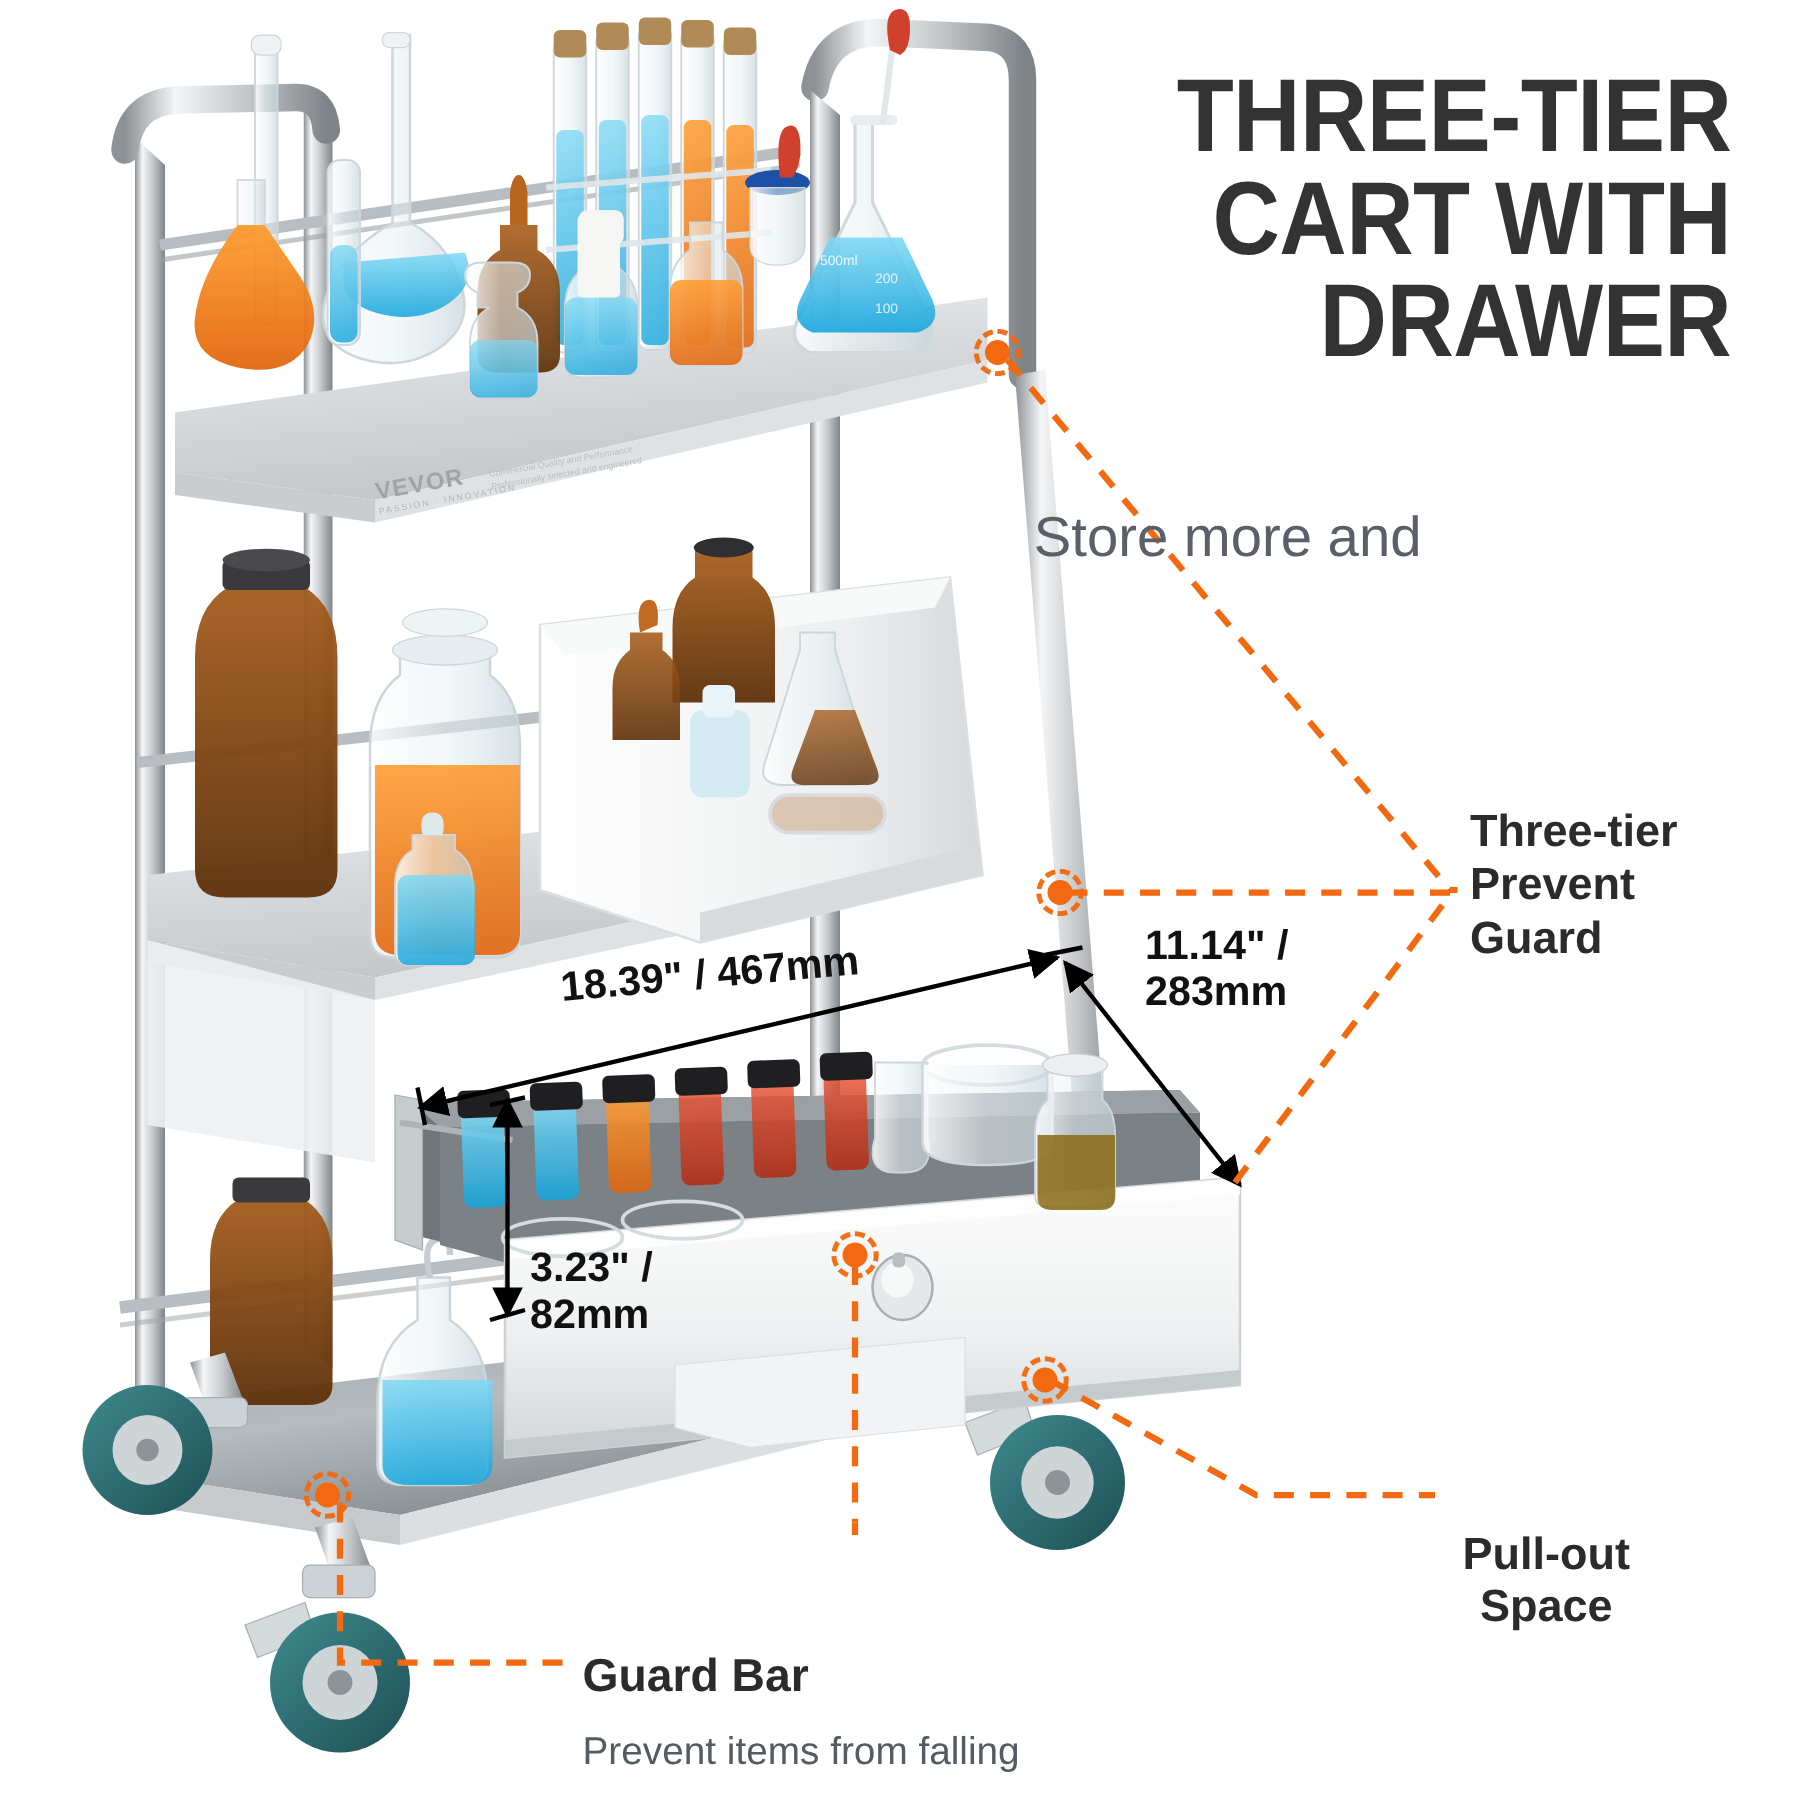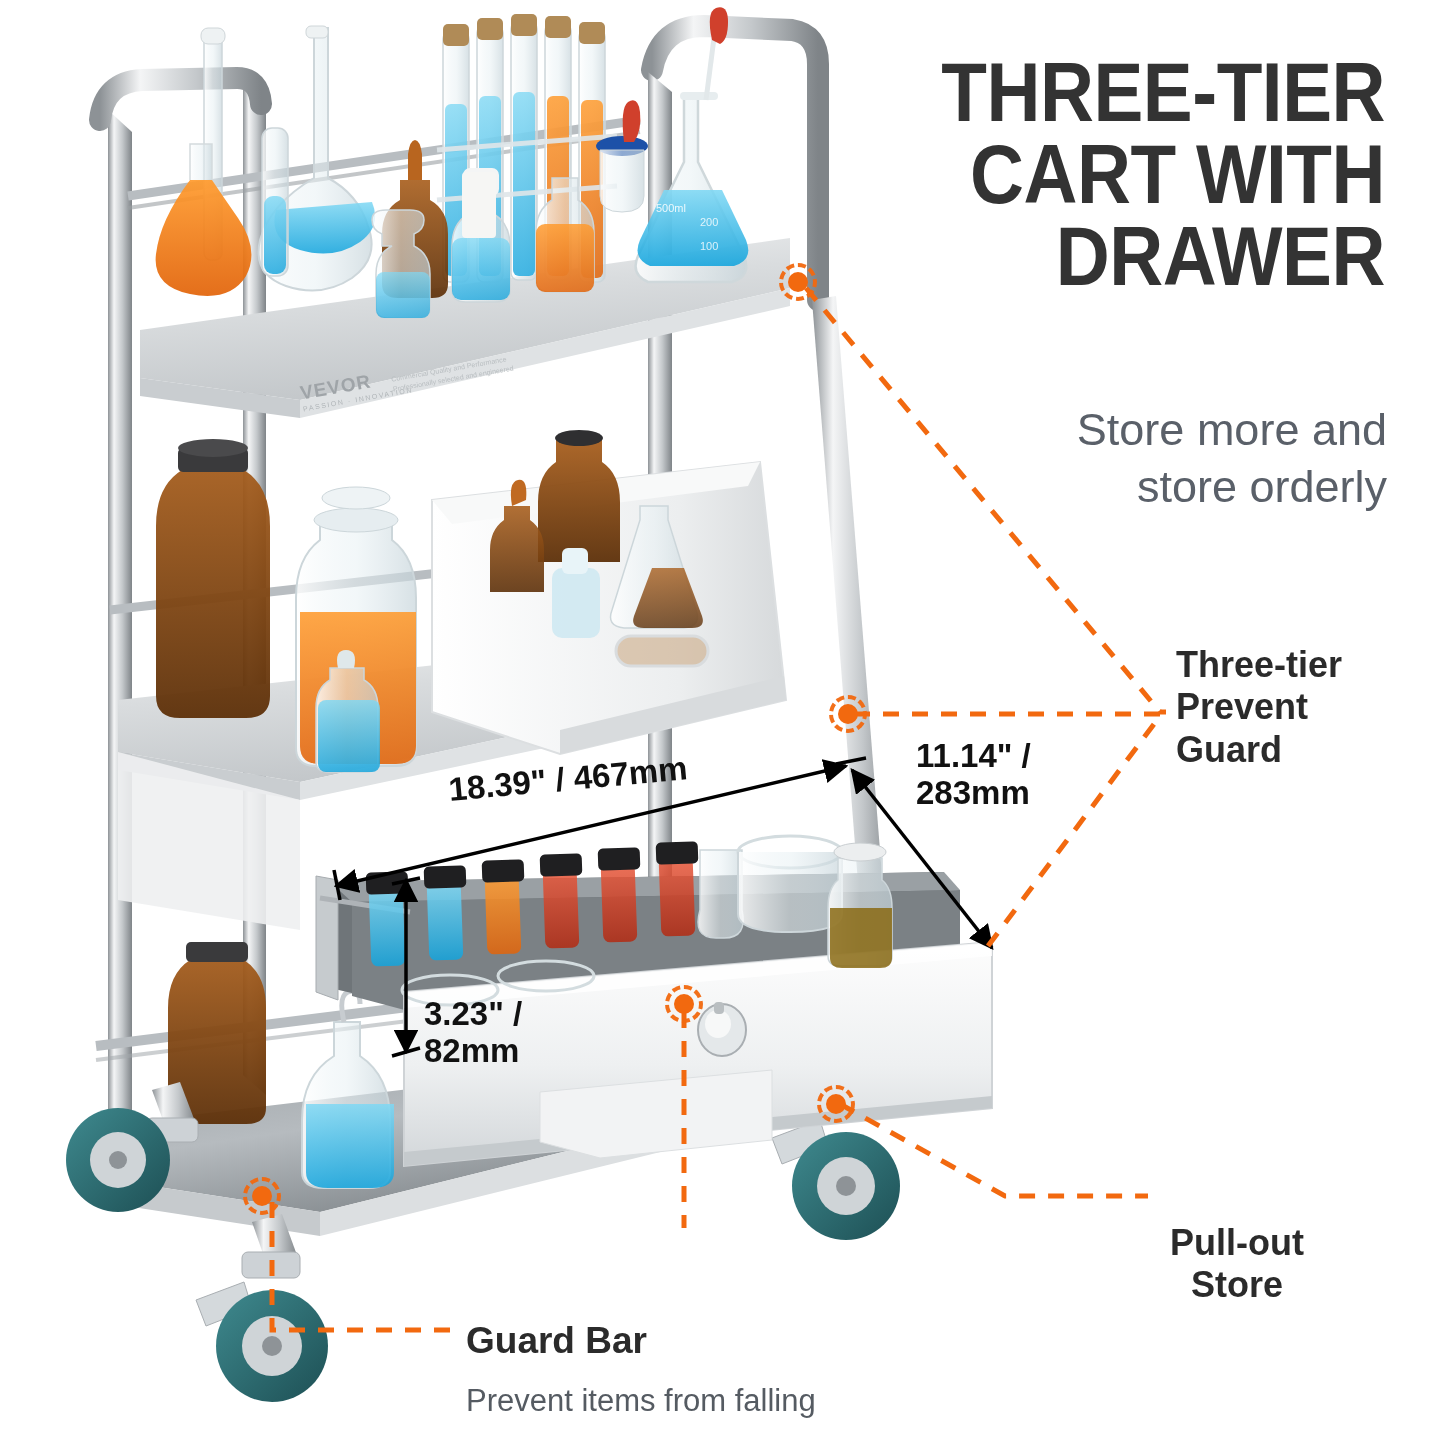--- a/index.html
+++ b/index.html
@@ -12,21 +12,21 @@
   .headline {
     position:absolute; right:60px; top:52px; width:620px;
     text-align:right; color:#333333;
     font-family:"Liberation Sans Narrow","Liberation Sans",sans-serif;
     font-weight:bold; font-size:83px; line-height:0.99;
     letter-spacing:-0.5px; transform:scaleX(0.90); transform-origin:right top;
   }
   .headline div { white-space:nowrap; }
   .subhead {
     position:absolute; right:58px; top:402px; width:560px;
-    text-align:right; color:#5a6069; font-size:45px; line-height:1.26;
+    color:#5a6069; font-size:45px; line-height:1.26;
     font-weight:400;
   }
 
   .calloutLabel { position:absolute; color:#2b2b2b; font-weight:bold; line-height:1.18; }
   .calloutLabel.lbl-storage { left:1176px; top:644px; font-size:36px; }
   .calloutLabel.lbl-pullout { left:1170px; top:1222px; font-size:36px;text-align:center; }
 
   .guardWrap { position:absolute; left:466px; top:1295px; }
   .guardWrap .gTitle { font-size:37px; font-weight:bold; color:#2b2b2b; line-height:1.1;margin-top:26px; }
   .guardWrap .gSub { font-size:31px; color:#555b62; margin-top:21px; line-height:1.15; }
@@ -420,32 +420,31 @@
   </div>
 
   <div class="headline">
     <div>THREE-TIER</div>
     <div>CART WITH</div>
     <div>DRAWER</div>
   </div>
 
   <div class="subhead">
     <div>Store more and</div>
-    <div>store orderly</div>
   </div>
 
   <div class="calloutLabel lbl-storage">
     <div>Three-tier</div>
     <div>Prevent</div>
     <div>Guard</div>
   </div>
 
   <div class="calloutLabel lbl-pullout">
     <div>Pull-out</div>
-    <div>Store</div>
+    <div>Space</div>
   </div>
 
   <div class="guardWrap">
     <div class="gTitle">Guard Bar</div>
     <div class="gSub">Prevent items from falling</div>
   </div>
 
   <div class="dim dim-width">18.39" / 467mm</div>
   <div class="dim dim-depth">11.14" /
 283mm</div>

